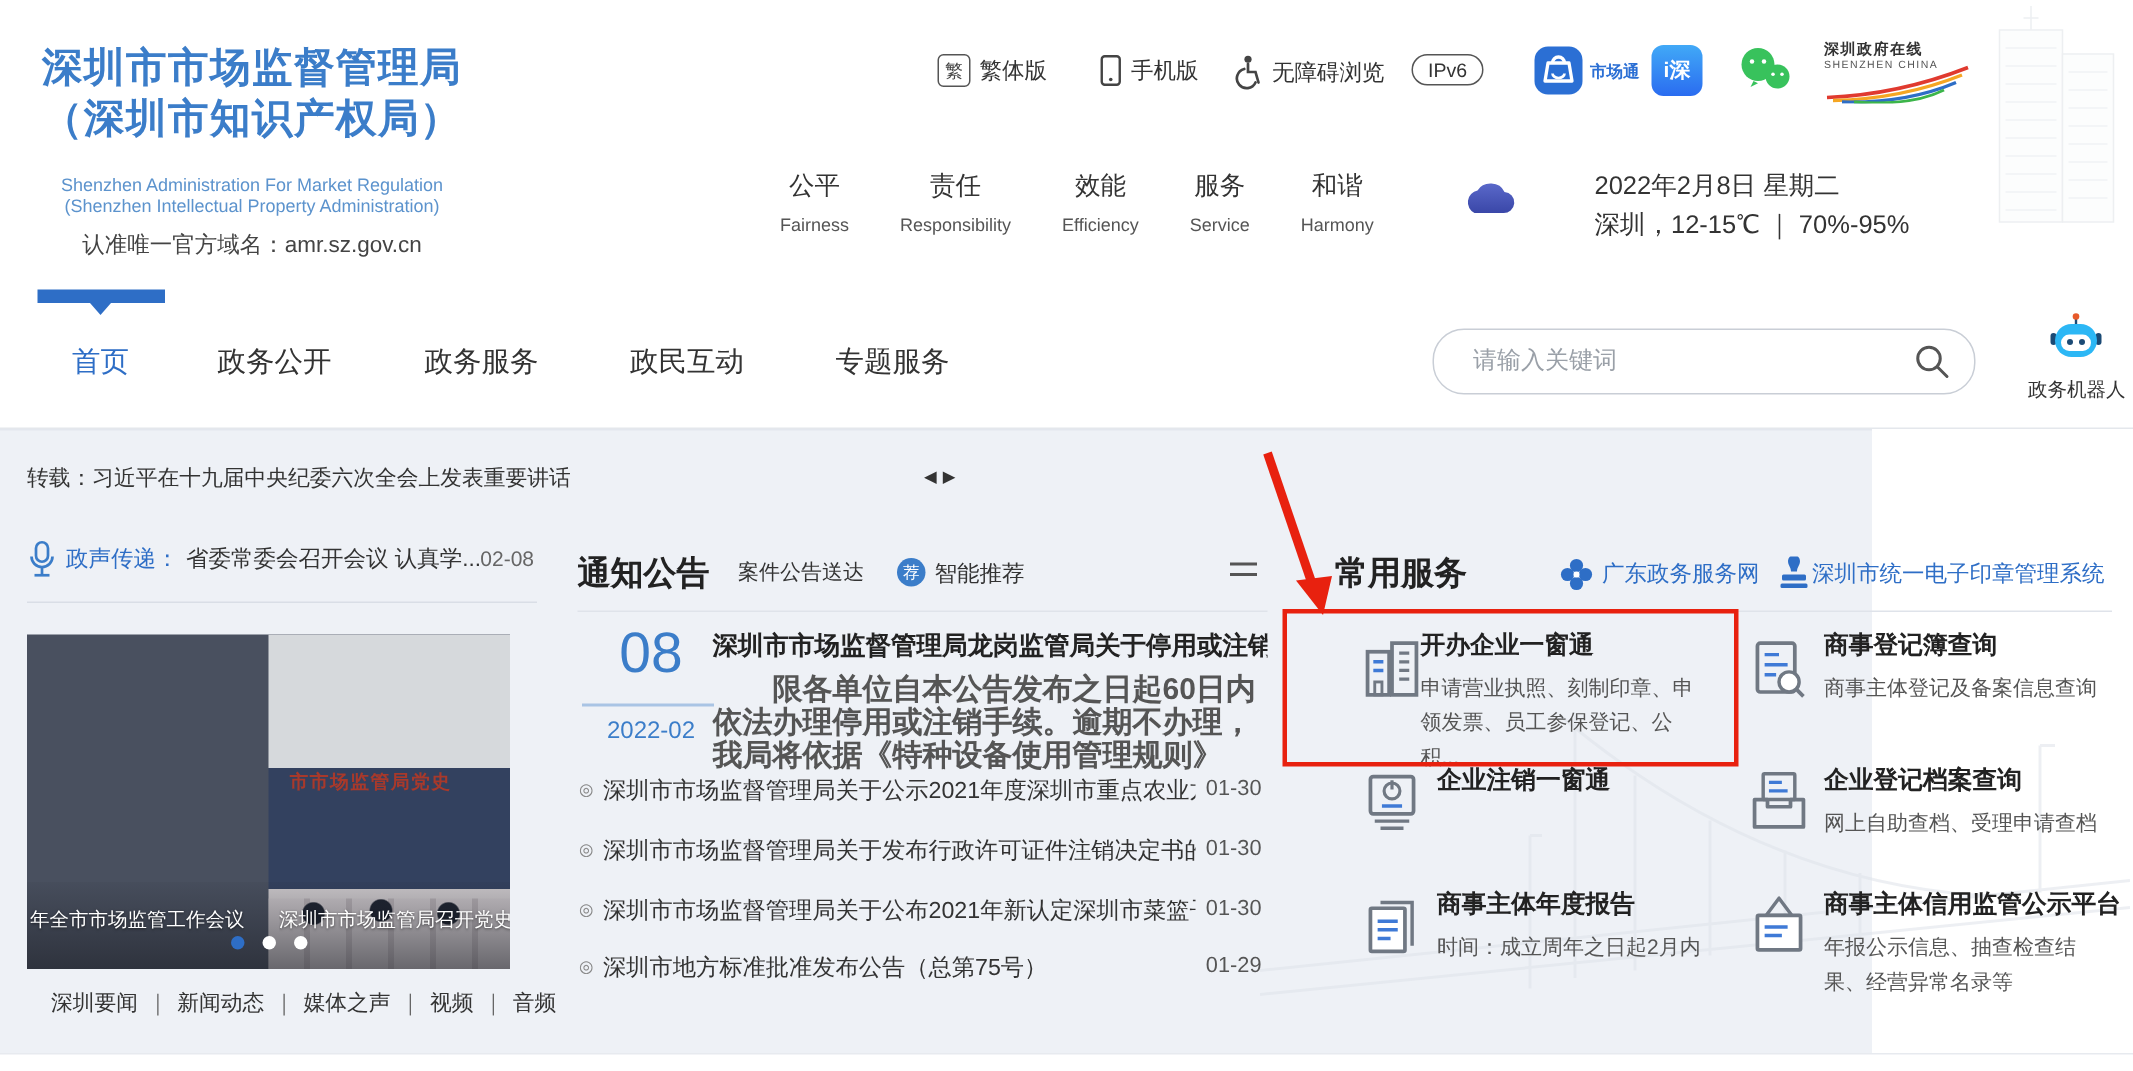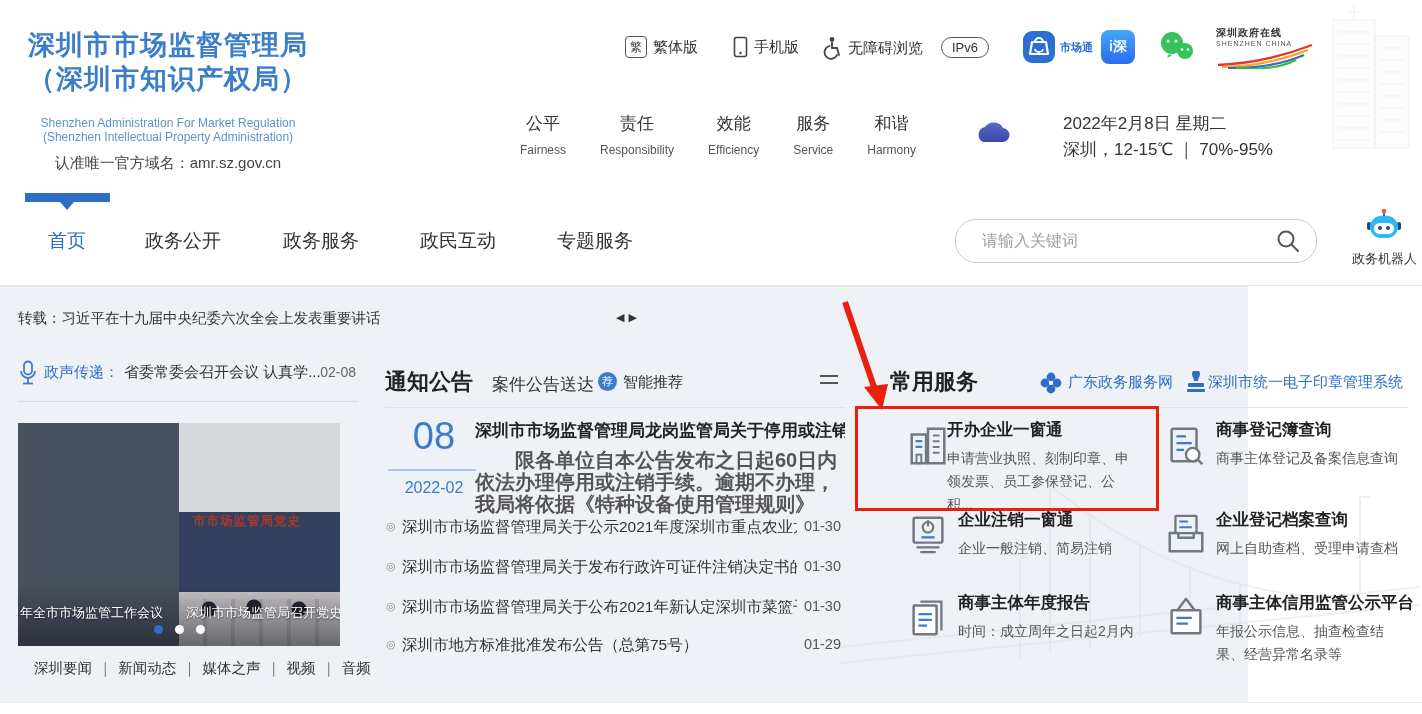--- a/index.html
+++ b/index.html
@@ -87,21 +87,21 @@
   .cap-l{left:2px;max-width:150px;}
   .cap-r{left:168px;max-width:154px;}
   .dots{position:absolute;left:0;bottom:8px;width:100%;text-align:center;}
   .dot{display:inline-block;width:9px;height:9px;border-radius:50%;background:#fff;margin:0 6px;cursor:pointer;}
   .dot.on{background:#2e6ec6;}
   .lp-links{left:34px;top:372px;font-size:14.5px;color:#333;white-space:nowrap;}
   .lp-links span{cursor:pointer;}
   .lp-links .sep{color:#666;margin:0 6px;cursor:default;}
   
   .n-title{left:385px;top:80px;font-size:22px;font-weight:bold;color:#222;}
-  .n-link1{left:492px;top:86px;font-size:17px;color:#333;cursor:pointer;}
+  .n-link1{left:492px;top:86px;font-size:14px;color:#333;cursor:pointer;}
   .n-badge{left:598px;top:85px;width:19px;height:19px;border-radius:50%;background:#3b7dc9;color:#fff;
            font-size:11px;display:flex;align-items:center;justify-content:center;}
   .n-link2{left:623px;top:86px;font-size:15px;color:#333;cursor:pointer;}
   .n-more{left:820px;top:88px;width:18px;cursor:pointer;}
   .n-more i{display:block;height:2px;background:#555;margin-bottom:5px;}
   .n-divider{left:385px;top:120px;width:460px;height:1px;background:#dfe3ea;}
   .f-day{left:398px;top:128px;width:72px;text-align:center;font-size:38px;color:#3b7dc9;}
   .f-dayline{left:388px;top:182px;width:88px;height:2px;background:#a9c4e4;}
   .f-month{left:398px;top:192px;width:72px;text-align:center;font-size:16px;color:#3b7dc9;}
   .f-title{left:475px;top:132px;width:370px;font-size:17px;font-weight:bold;color:#222;white-space:nowrap;
@@ -404,21 +404,20 @@
     <div class="abs svc" style="left:905px;top:222px;width:245px;">
       <svg class="abs" style="left:0;top:2px;" width="46" height="46" viewBox="0 0 48 48">
         <rect x="9" y="7" width="30" height="26" rx="2" fill="none" stroke="#707883" stroke-width="2.6"></rect>
         <circle cx="24" cy="17" r="5.5" fill="none" stroke="#707883" stroke-width="2.2"></circle>
         <line x1="24" y1="9.5" x2="24" y2="16" stroke="#707883" stroke-width="2.2"></line>
         <path d="M17 27.5h14" stroke="#3f7ad6" stroke-width="2.4"></path>
         <path d="M12 38h24M16 43h16" stroke="#707883" stroke-width="2.4"></path>
       </svg>
       <div style="margin-left:53px;">
         <div class="svc-name">企业注销一窗通</div>
-        <div class="svc-desc" style="width:210px;">企业一般注销、简易注销</div>
       </div>
     </div>
 
     <div class="abs svc" style="left:1163px;top:222px;width:245px;">
       <svg class="abs" style="left:0;top:2px;" width="46" height="46" viewBox="0 0 48 48">
         <rect x="13" y="5" width="22" height="18" rx="1" fill="none" stroke="#707883" stroke-width="2.4"></rect>
         <path d="M17 11h9M17 17h13" stroke="#3f7ad6" stroke-width="2.2"></path>
         <path d="M7 23h9v5h16v-5h9v19H7z" fill="none" stroke="#707883" stroke-width="2.6" stroke-linejoin="round"></path>
       </svg>
       <div style="margin-left:53px;">

